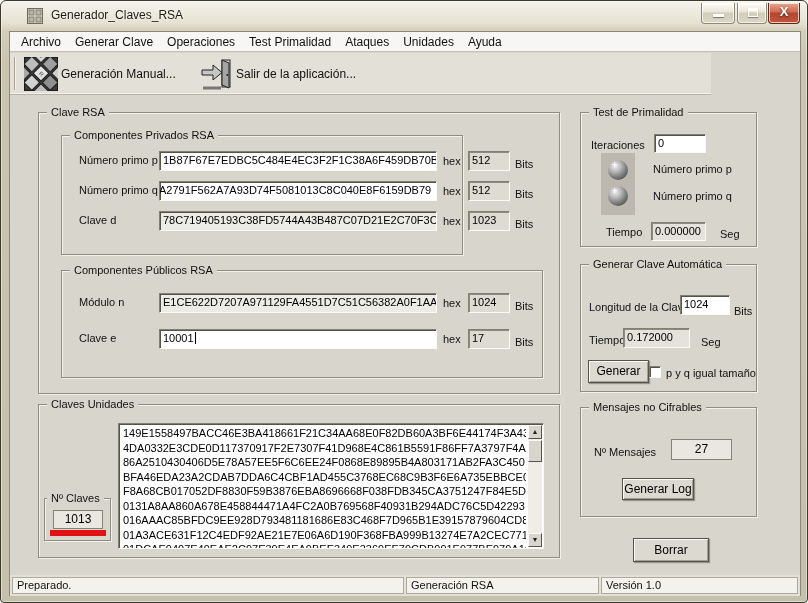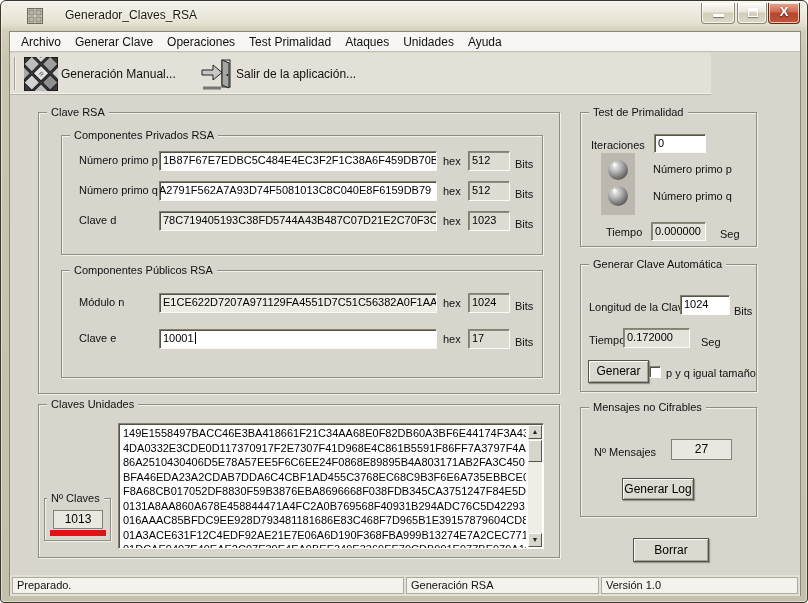--- a/index.html
+++ b/index.html
@@ -5,21 +5,21 @@
   html,body{margin:0;padding:0;background:#ffffff;font-family:"Liberation Sans",sans-serif;}
   *{box-sizing:border-box;}
   .window{position:relative;width:808px;height:603px;
     background:linear-gradient(180deg,#f5f3ec 0px,#e6e2d2 22px,#d2ceba 30px,#c9c5b0 60px,#c4c0ab 100%);
     border:1px solid #3a392b;border-radius:6px 6px 4px 4px;overflow:hidden;
     box-shadow:inset 0 0 0 1px rgba(255,255,255,.45);}
   
   .titlebar{position:absolute;left:0;top:0;width:100%;height:30px;}
   .app-icon{position:absolute;left:26px;top:7px;width:16px;height:16px;}
   .title-text{position:absolute;left:50px;top:0;height:45px;line-height:29px;font-size:12px;color:#1c1c14;
-    text-shadow:0 0 3px rgba(255,255,255,.9);margin-left:14px;}
+    text-shadow:0 0 3px rgba(255,255,255,.9);}
   .wbtn{position:absolute;top:2px;height:21px;border:1px solid #8b8878;border-top:none;border-radius:0 0 4px 4px;
     background:linear-gradient(180deg,#fdfcf9 0%,#e9e5d7 45%,#d2cdb9 50%,#dbd7c6 100%);
     box-shadow:inset 0 0 0 1px rgba(255,255,255,.7);cursor:default;}
   .wbtn.min{left:700px;width:34px;}
   .wbtn.max{left:736px;width:30px;}
   .wbtn.close{left:767px;width:32px;border-color:#63281a;
     background:linear-gradient(180deg,#e5a692 0%,#d0694c 45%,#b24631 50%,#c2573c 100%);}
   .glyph-min{position:absolute;left:11px;top:11px;width:11px;height:3px;background:#fff;
     box-shadow:0 1px 1px rgba(0,0,0,.45);}
   .glyph-max{position:absolute;left:10px;top:5px;width:10px;height:9px;border:1px solid #fff;border-top:3px solid #fff;
@@ -160,21 +160,21 @@
         </span>
         <span class="tb-label">Salir de la aplicación...</span>
       </div>
     </div>
 
     <div class="client">
 
       <div class="group" style="left:28px;top:16px;width:522px;height:282px;">
         <span class="legend">Clave RSA</span>
 
-        <div class="group" style="left:22px;top:22px;width:482px;height:120px;">
+        <div class="group" style="left:22px;top:22px;width:402px;height:120px;">
           <span class="legend">Componentes  Privados RSA</span>
 
           <span class="lbl" style="left:17px;top:18px;">Número primo p</span>
           <div class="inset" style="left:97px;top:15px;width:278px;height:20px;">
               <span class="val">1B87F67E7EDBC5C484E4EC3F2F1C38A6F459DB70B</span>
             </div>
           <span class="lbl" style="left:381px;top:19px;">hex</span>
           <div class="inset grey" style="left:406px;top:15px;width:42px;height:20px;">
               <span class="val">512</span>
             </div>

